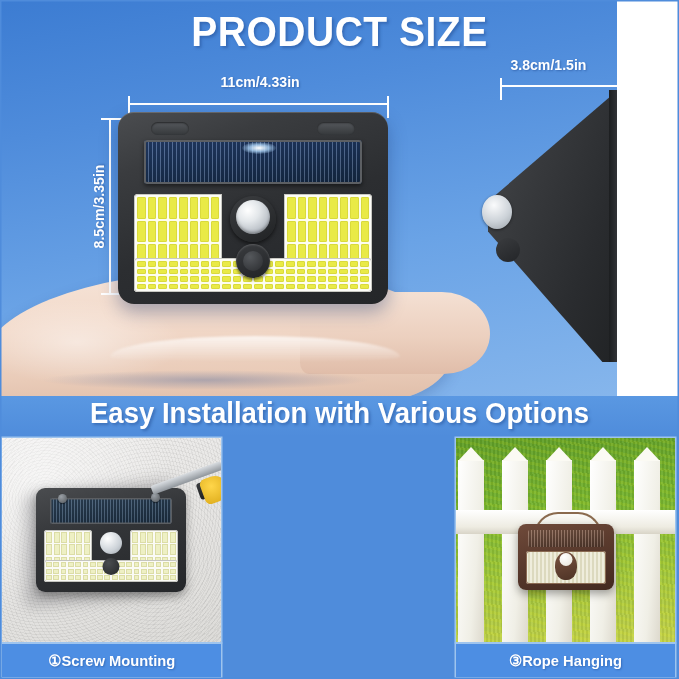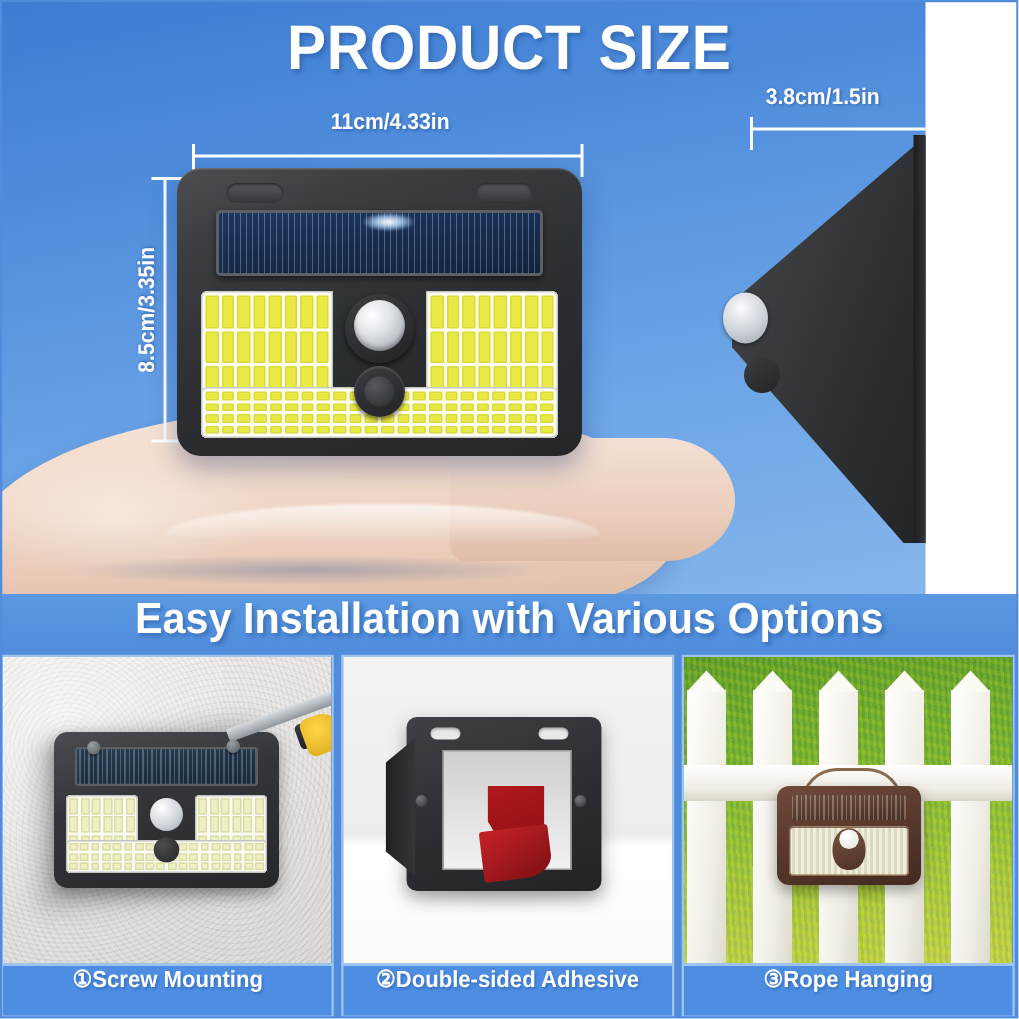--- a/index.html
+++ b/index.html
@@ -104,21 +104,21 @@
         transform:scaleX(.95);text-shadow:2px 2px 3px rgba(30,70,140,.45);}
 
   
   .grid{position:absolute;left:0;top:436px;width:679px;height:243px;
         background:#4f8cdb;}
   .cell{position:absolute;top:2px;width:219px;height:239px;}
   .cell.c1{left:2px;} .cell.c2{left:229px;} .cell.c3{left:456px;}
   .photo{position:absolute;left:0;top:0;width:219px;height:204px;overflow:hidden;
         box-shadow:0 0 0 1.5px #9ec4ee;}
   .cap{position:absolute;left:0;top:206px;width:219px;height:33px;
-        background:#4d8ee3;display:flex;justify-content:center;
+        background:#4d8ee3;display:flex;align-items:center;justify-content:center;
         box-shadow:0 0 0 1.5px #9ec4ee;}
   .cap span{color:#fff;font-weight:bold;font-size:15.5px;transform:scaleX(.95);
         font-family:"Liberation Sans",sans-serif;white-space:nowrap;
         text-shadow:1px 1px 2px rgba(20,60,130,.4);}
 
   
   .wall{position:absolute;inset:0;
         background:
           radial-gradient(circle at 18% 22%, rgba(255,255,255,.55), rgba(255,255,255,0) 55%),
           repeating-radial-gradient(circle at 20% 30%, rgba(0,0,0,.05) 0 1px, rgba(255,255,255,0) 1px 3px),
@@ -569,40 +569,20 @@
         </div>
         <div class="driver"></div>
         <div class="driver-c"></div>
         <div class="driver-h"></div>
       </div>
       <div class="cap">
         <span>①Screw Mounting</span>
       </div>
     </div>
 
-    <div class="cell c2">
-      <div class="photo">
-        <div class="studio"></div>
-        <div class="adh-shadow"></div>
-        <div class="backplate">
-          <div class="lip"></div>
-          <div class="slot l"></div>
-          <div class="slot r"></div>
-          <div class="hole l"></div>
-          <div class="hole r"></div>
-          <div class="recess">
-            <div class="adhesive"></div>
-            <div class="adhesive-peel"></div>
-          </div>
-        </div>
-      </div>
-      <div class="cap">
-        <span>②Double-sided Adhesive</span>
-      </div>
-    </div>
 
     <div class="cell c3">
       <div class="photo">
         <div class="yard">
           <div class="picket" style="left:2px;"></div>
           <div class="picket" style="left:46px;"></div>
           <div class="picket" style="left:90px;"></div>
           <div class="picket" style="left:134px;"></div>
           <div class="picket" style="left:178px;"></div>
           <div class="rail"></div>

